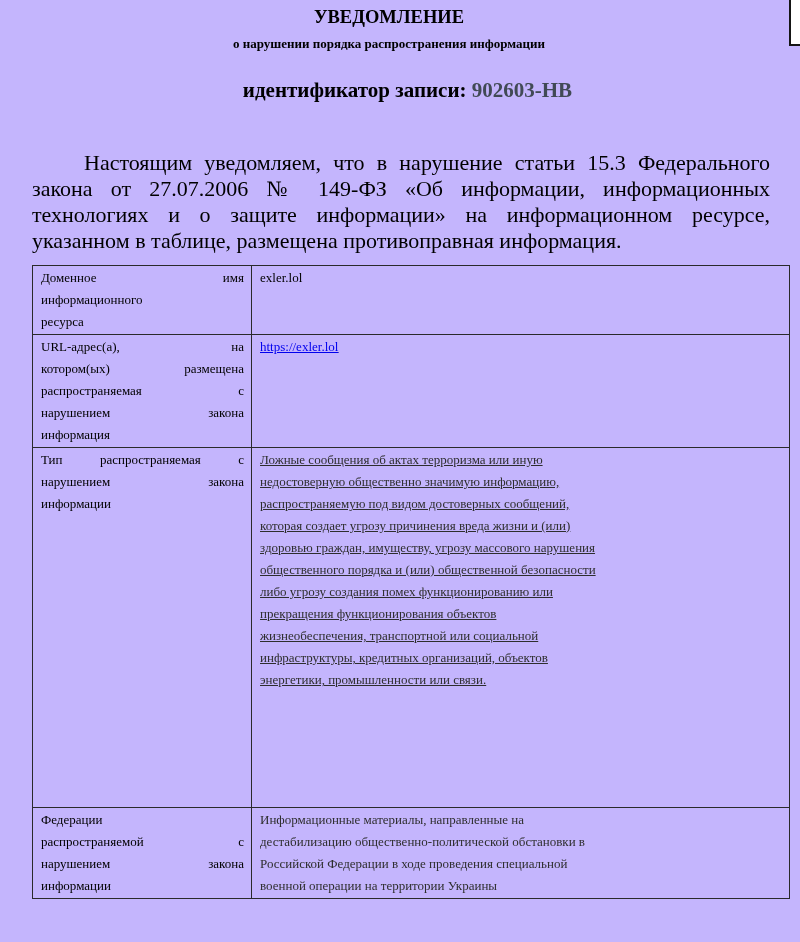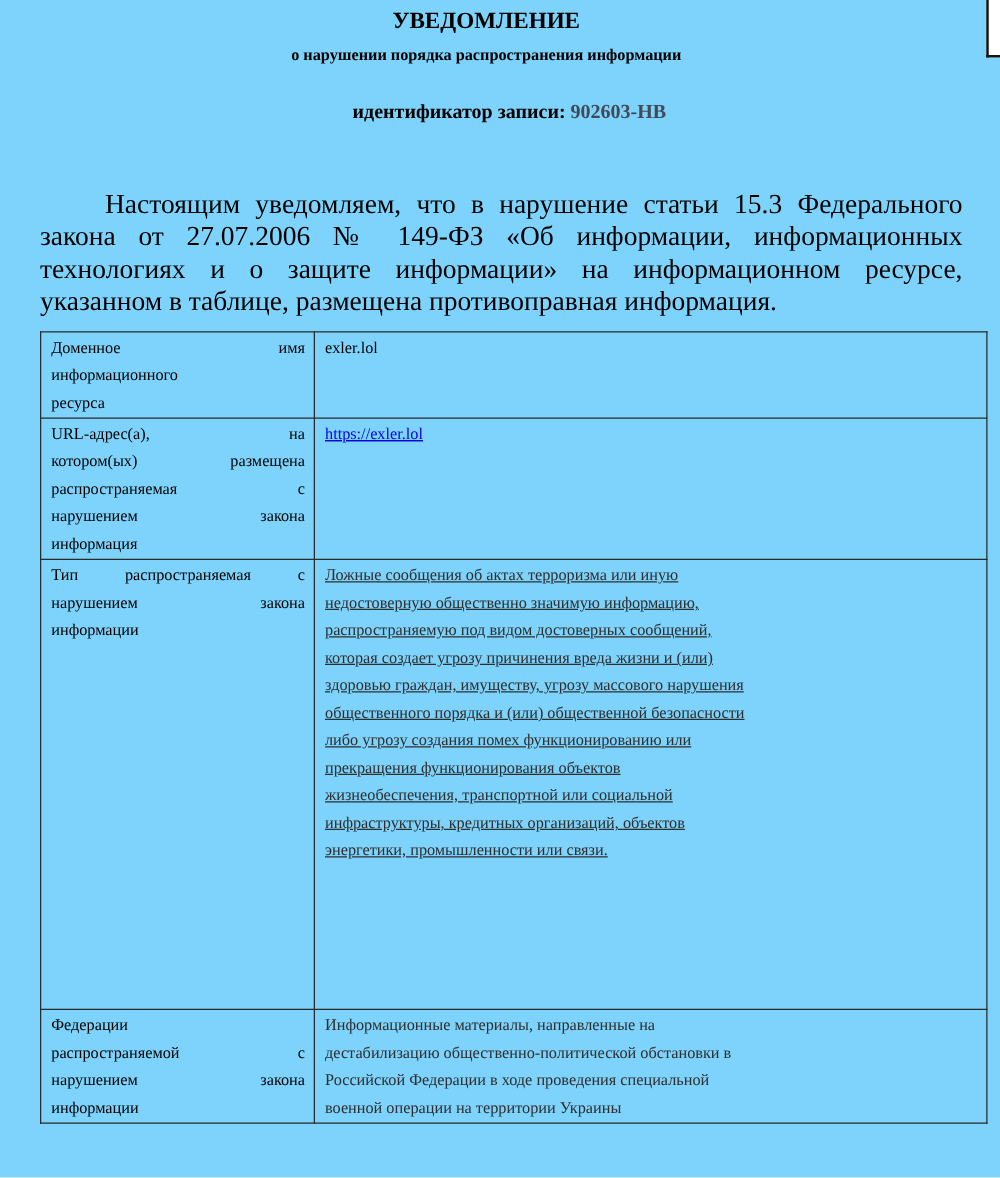--- a/index.html
+++ b/index.html
@@ -1,33 +1,33 @@
 <!DOCTYPE html>
 <html><head>
 <meta charset="utf-8">
 <style>
   html,body{margin:0;padding:0;background:#fff;}
   .page{
-    position:relative;width:800px;height:942px;background:#7dd3fc;
+    position:relative;width:800px;height:942px;background:#c4b5fd;
     font-family:"Liberation Serif","DejaVu Serif",serif;color:#000;overflow:hidden;
   }
   .corner-box{
     position:absolute;top:0;right:0;width:9px;height:44px;
     border-left:2px solid #151515;border-bottom:2px solid #151515;
     background:#fff;
   }
   .title-block{
     position:absolute;top:4px;left:0;right:22px;text-align:center;
     font-weight:bold;
   }
   .t1{font-size:18.5px;line-height:27px;}
   .t2{font-size:13px;line-height:26px;}
   .ident{
     position:absolute;top:78px;left:0;right:22px;text-align:center;
-    font-weight:bold;font-size:16px;line-height:24px;padding-left:37px;
+    font-weight:bold;font-size:21px;line-height:24px;padding-left:37px;
   }
   .idval{color:#414a55;}
   .intro{
     position:absolute;top:150px;left:32px;width:738px;margin:0;
     font-size:22px;line-height:26px;text-align:justify;text-indent:52px;
   }
   table.doc-table{
     position:absolute;top:265px;left:32px;width:758px;
     border-collapse:collapse;table-layout:fixed;font-size:13px;
   }

